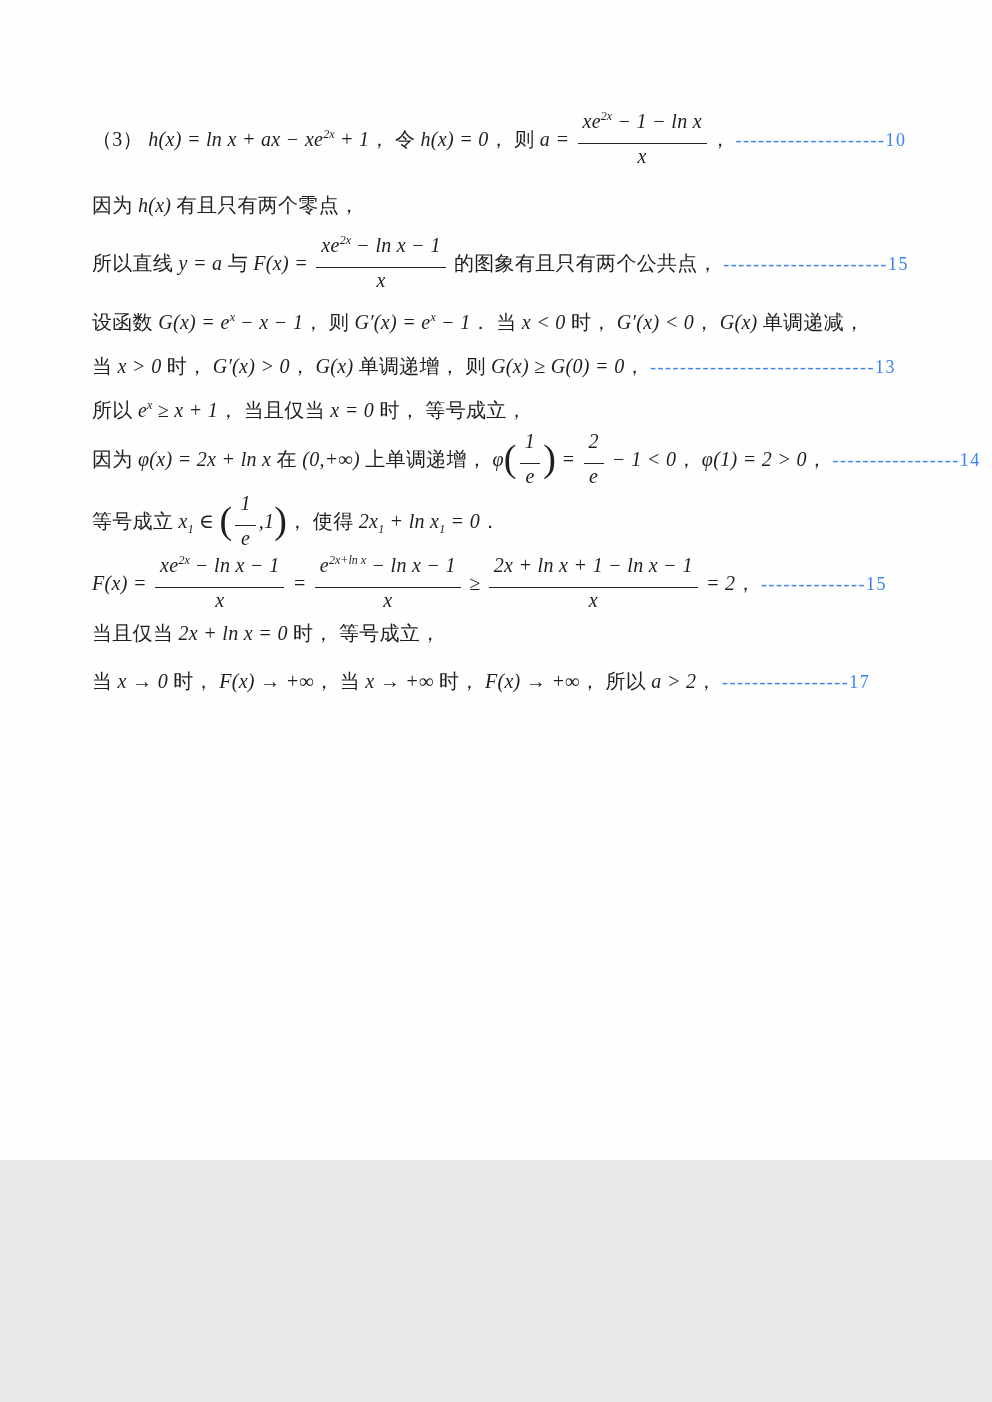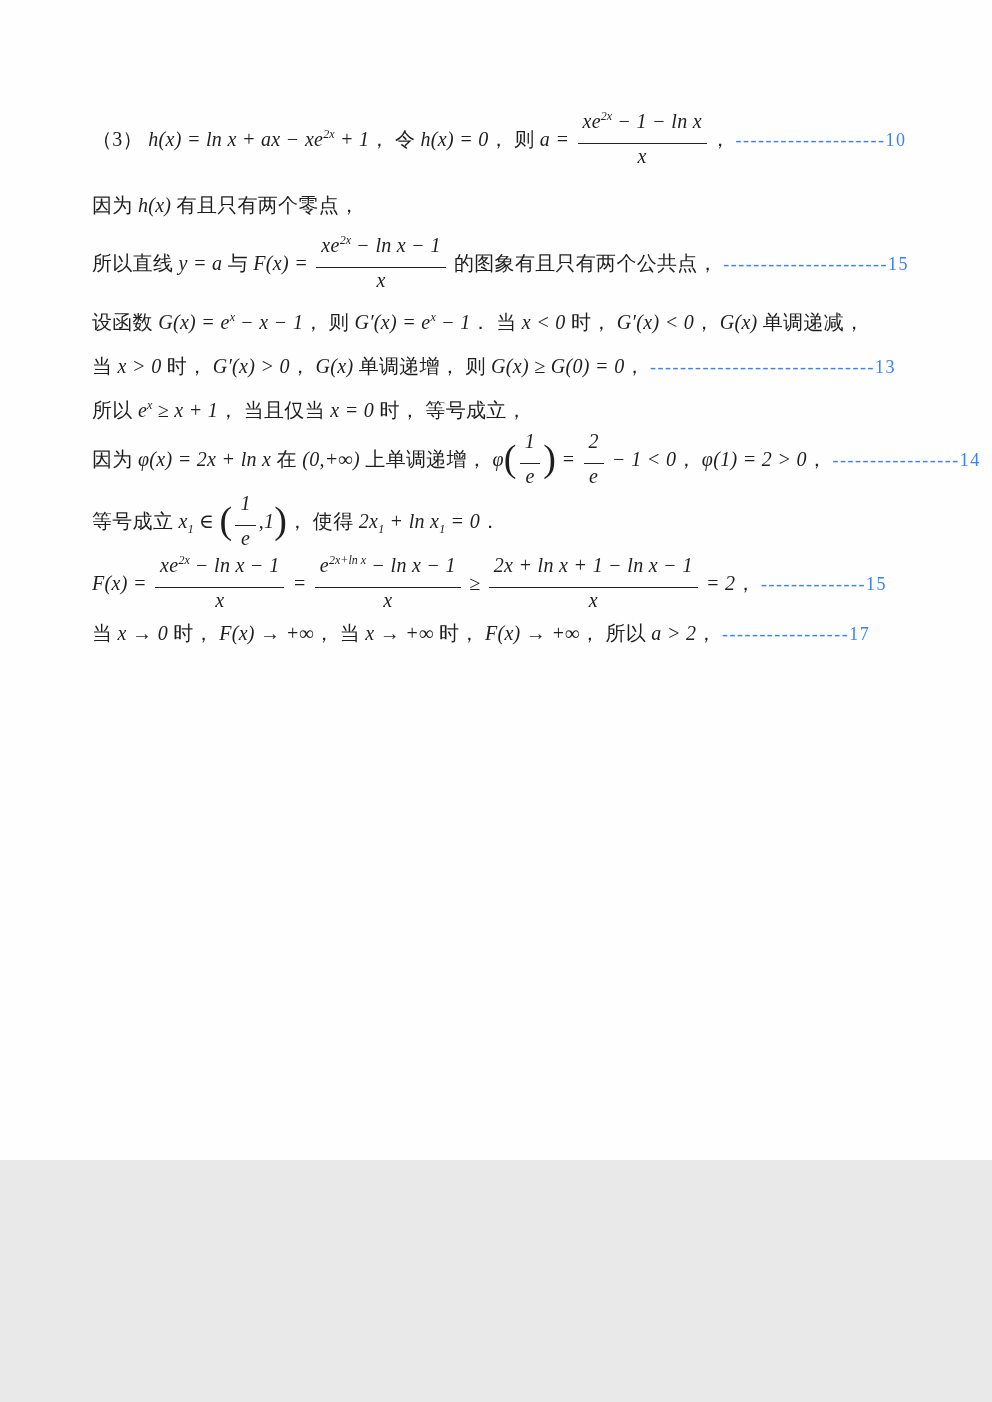--- a/index.html
+++ b/index.html
@@ -94,20 +94,21 @@
         <div class="line"><span class="m">F(x) = </span><span class="frac">
             <span class="num"><span class="m">xe</span><sup class="sup">2x</sup><span class="m"> − ln x − 1</span></span>
             <span class="den"><span class="m">x</span></span>
           </span><span class="m"> = </span><span class="frac">
             <span class="num"><span class="m">e</span><sup class="sup">2x+ln x</sup><span class="m"> − ln x − 1</span></span>
             <span class="den"><span class="m">x</span></span>
           </span><span class="m"> ≥ </span><span class="frac">
             <span class="num"><span class="m">2x + ln x + 1 − ln x − 1</span></span>
             <span class="den"><span class="m">x</span></span>
           </span><span class="m"> = 2</span><span class="t">， </span><span class="dash">--------------15</span></div>
+        <div class="line"><span class="t">当且仅当 </span><span class="m">2x + ln x = 0</span><span class="t"> 时， 等号成立，</span></div>
         <div class="line"><span class="t">当 </span><span class="m">x → 0</span><span class="t"> 时， </span><span class="m">F(x) → +∞</span><span class="t">， 当 </span><span class="m">x → +∞</span><span class="t"> 时， </span><span class="m">F(x) → +∞</span><span class="t">， 所以 </span><span class="m">a &gt; 2</span><span class="t">， </span><span class="dash">-----------------17</span></div>
       </div>
   </div>
 
   <div class="footer">
     <span>答案第 10页　共 10页</span>
   </div>
 
   <div class="wechat">
     <svg width="78" height="62" viewBox="0 0 78 62" aria-hidden="true">

